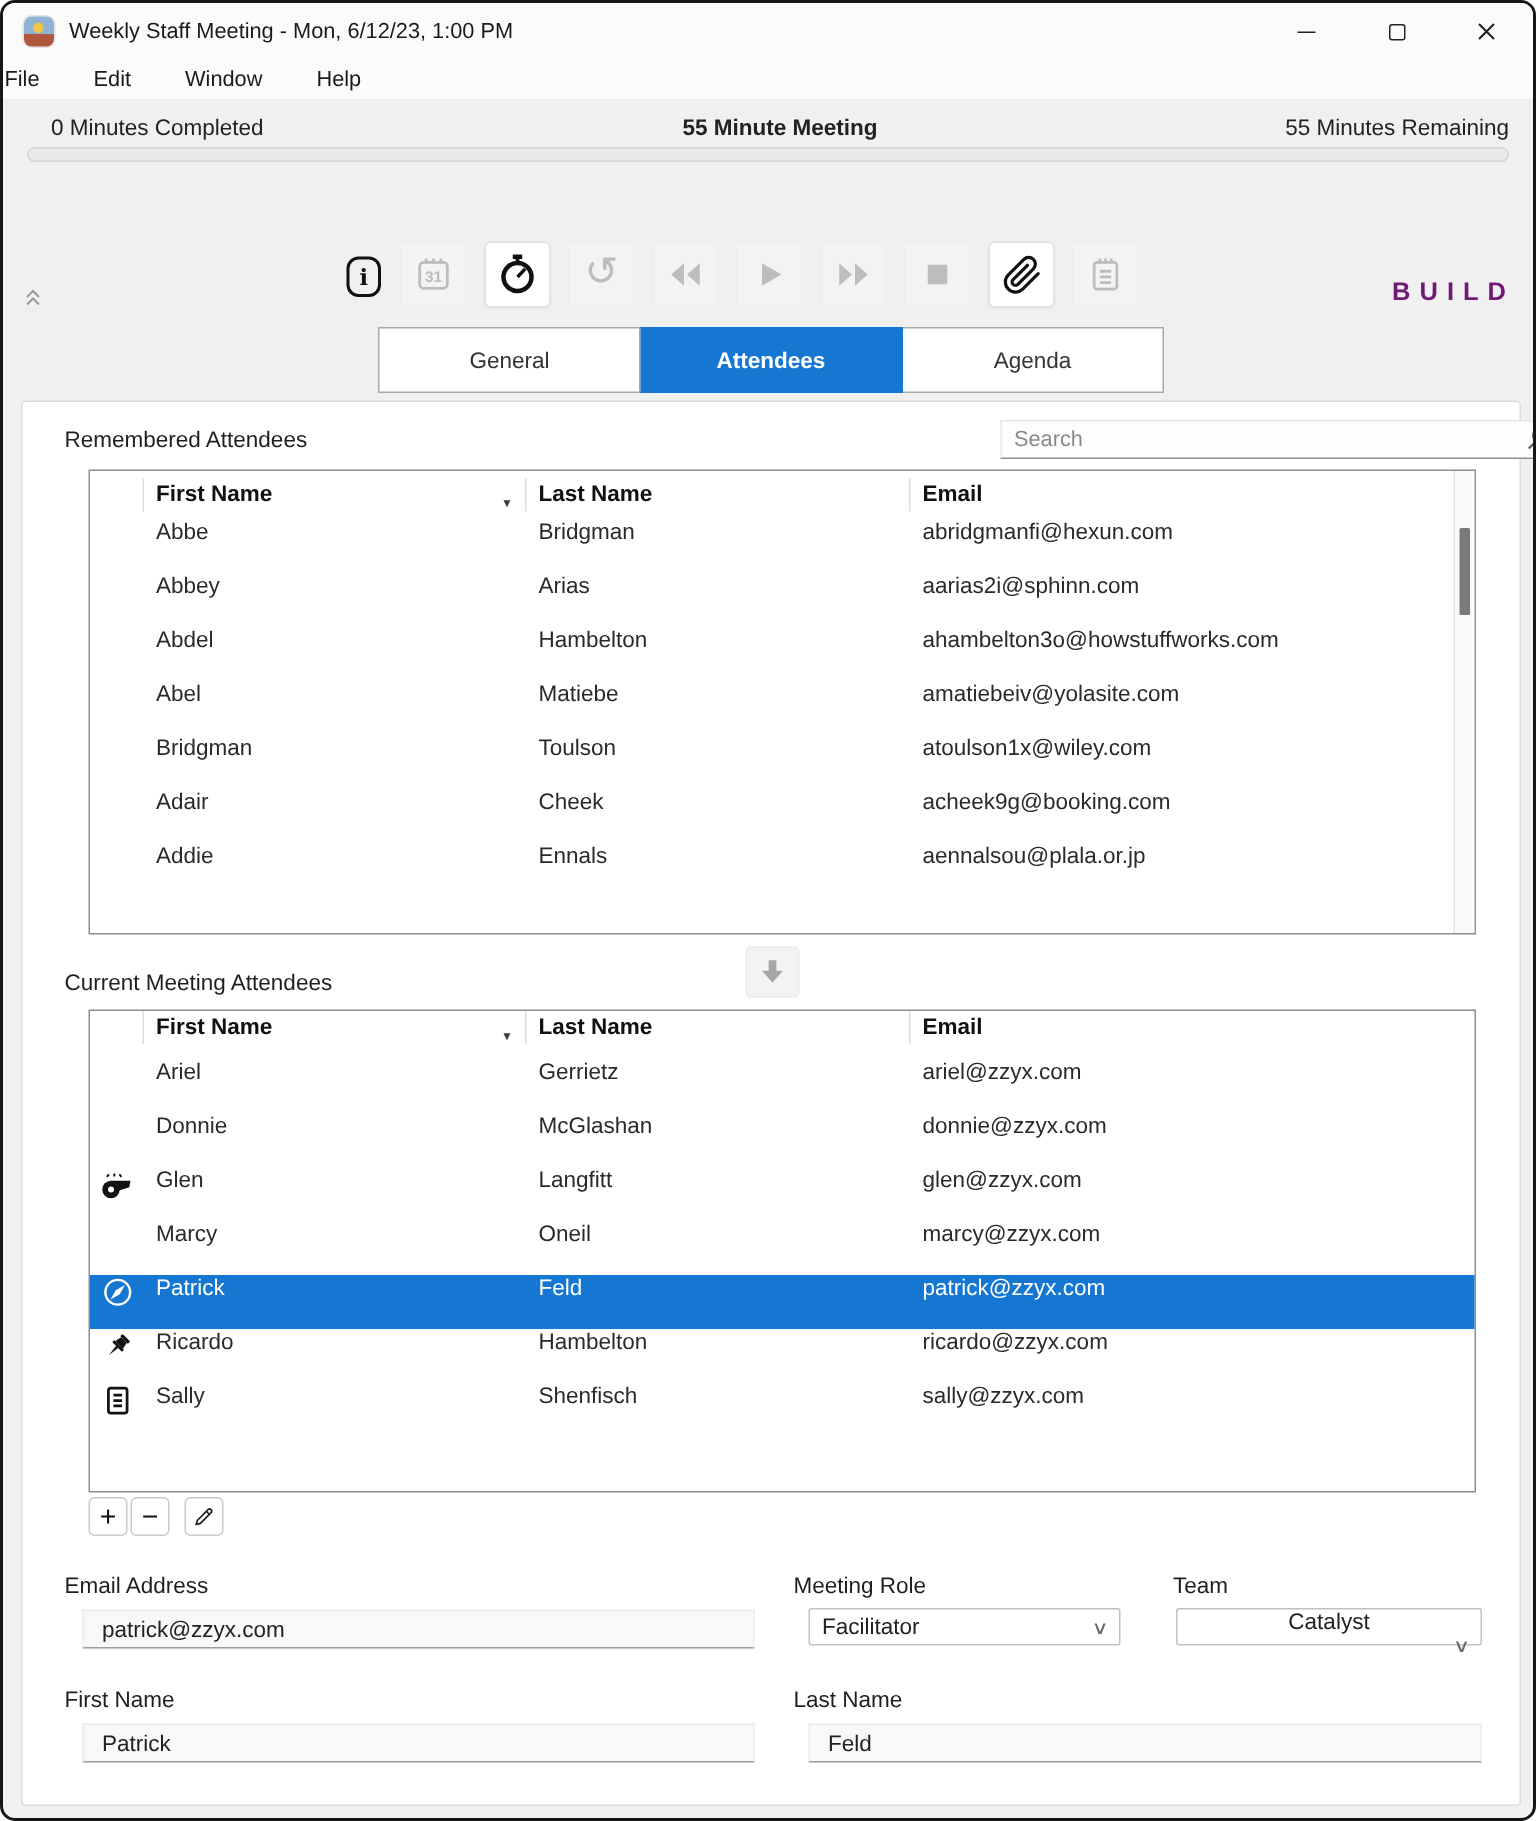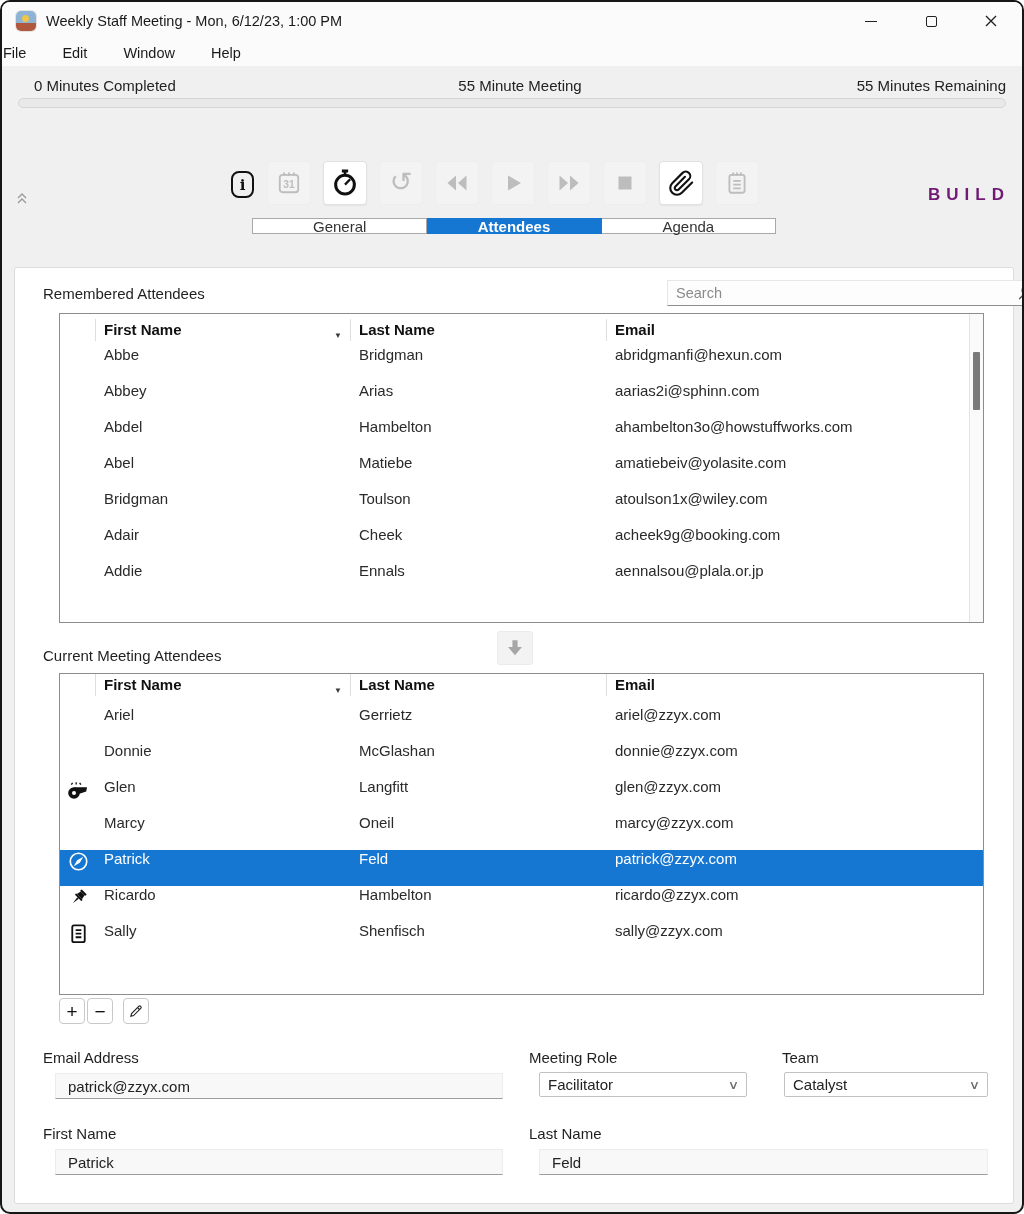--- a/index.html
+++ b/index.html
@@ -16,36 +16,36 @@
   .wc { width:22px; height:22px; display:flex; align-items:center; justify-content:center; }
   .glyph-min { width:12px; border-top:1.4px solid #222; }
   .glyph-max { width:11px; height:11px; border:1.4px solid #222; border-radius:2px; }
 
   
   .menubar { position:absolute; left:0; top:38px; right:0; height:26px; background:#fbfbfb; display:flex; align-items:center; padding:0 1px; gap:36px; }
   .menu-item { font-size:14.5px; color:#1a1a1a; }
 
   
   .prog-labels { position:absolute; left:32px; right:16px; top:72px; height:20px; display:flex; align-items:flex-end; font-size:15px; color:#222; }
-  .prog-center { position:absolute; left:0; right:0; text-align:center; font-weight:normal; }
+  .prog-center { position:absolute; left:0; right:0; text-align:center; font-weight:bold; }
   .prog-left { position:relative; z-index:1; }
   .prog-right { margin-left:auto; position:relative; z-index:1; }
   .progressbar { position:absolute; left:16px; right:16px; top:96px; height:10px; background:#e9e9e9; border:1px solid #d6d6d6; border-radius:5px; overflow:hidden; }
   .progressfill { height:100%; width:0; background:#1677d3; }
 
   
   .collapse { position:absolute; left:13px; top:188px; width:14px; height:16px; }
   .info-btn { position:absolute; left:229px; top:169px; width:23px; height:27px; border:2.3px solid #111; border-radius:8px; display:flex; align-items:center; justify-content:center; font-family:"DejaVu Serif", serif; font-weight:bold; font-size:15px; color:#111; background:transparent; }
   .tb-btn { position:absolute; top:159px; width:44px; height:44px; border-radius:4px; display:flex; align-items:center; justify-content:center; background:#f3f3f3; border:1px solid #eeeeee; }
   .tb-btn.enabled { background:#fff; border:1px solid #e2e2e2; box-shadow:0 1px 2px rgba(0,0,0,.06); }
   .undo-glyph { font-family:"DejaVu Sans", sans-serif; font-size:27px; color:#bdbdbd; line-height:1; transform:translateY(-2px); }
   .brand { position:absolute; right:12px; top:183px; font-size:17px; font-weight:bold; letter-spacing:6px; color:#701a75; }
 
   
-  .tabs { position:absolute; left:250px; top:216px; width:524px; height:16px; display:flex; }
+  .tabs { position:absolute; left:250px; top:216px; width:524px; height:44px; display:flex; }
   .tab { flex:1; background:#fff; border:1px solid #a9a9a9; display:flex; align-items:center; justify-content:center; font-size:15px; color:#333; }
   .tab + .tab { border-left:none; }
   .tab.active { background:#1677d3; border-color:#1677d3; color:#fff; font-weight:bold; }
 
   
   .panel { position:absolute; left:12px; top:265px; width:1000px; height:937px; background:#fff; border:1px solid #dcdcdc; border-radius:3px; }
   .section-label { position:absolute; font-size:15px; color:#1f1f1f; }
 
   .searchbox { position:absolute; left:652px; top:12px; width:375px; height:26px; background:#fdfdfd; border:1px solid #e6e6e6; border-bottom:1px solid #8f8f8f; display:flex; align-items:center; }
   .searchbox input { flex:1; border:none; outline:none; background:transparent; font-size:14.5px; padding:0 8px; color:#333; font-family:inherit; }
@@ -388,21 +388,21 @@
     <div class="field-label" style="left:28px; top:781px;">Email Address</div>
     <input class="txtinput" style="left: 40px; top: 805px; width: 448px;" value="patrick@zzyx.com">
 
     <div class="field-label" style="left:514px; top:781px;">Meeting Role</div>
     <div class="combo" style="left:524px; top:804px; width:208px;">
       <span>Facilitator</span>
       <span class="chev">∨</span>
     </div>
 
     <div class="field-label" style="left:767px; top:781px;">Team</div>
-    <div class="combo" style="left:769px; top:804px; width:204px;">
+    <div class="combo" style="left:769px; top:804px; width:204px;flex-direction:column;">
       <span>Catalyst</span>
       <span class="chev">∨</span>
     </div>
 
     <div class="field-label" style="left:28px; top:857px;">First Name</div>
     <input class="txtinput" style="left: 40px; top: 881px; width: 448px;" value="Patrick">
 
     <div class="field-label" style="left:514px; top:857px;">Last Name</div>
     <input class="txtinput" style="left: 524px; top: 881px; width: 449px;" value="Feld">
 

